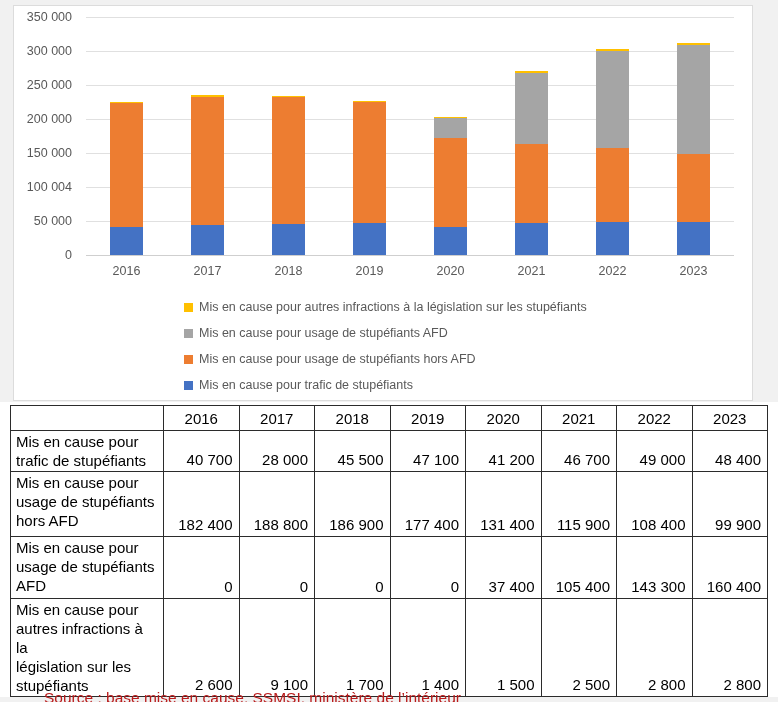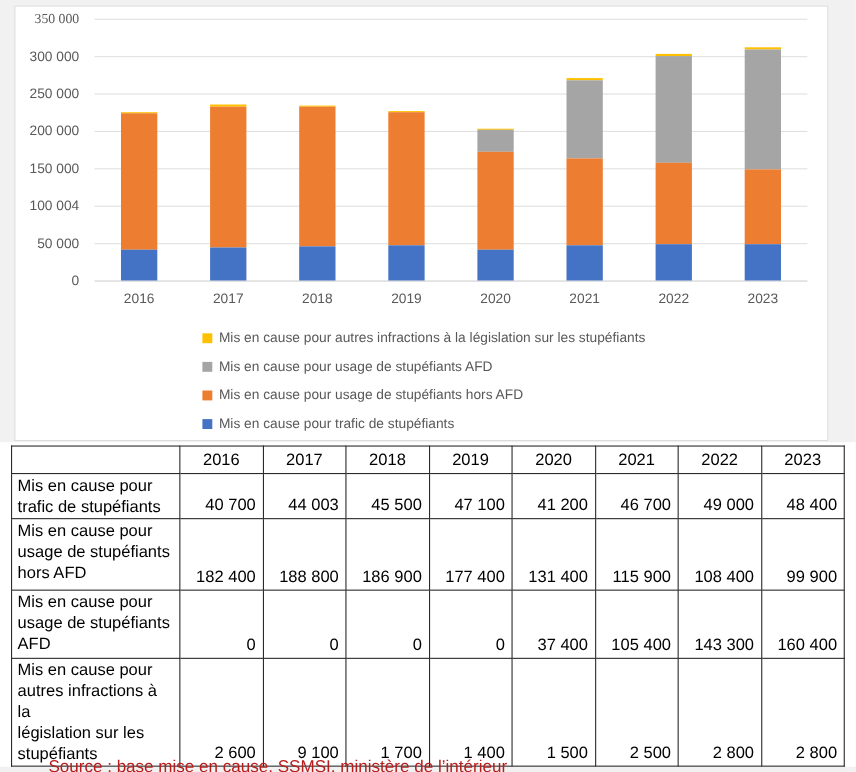--- a/index.html
+++ b/index.html
@@ -89,21 +89,21 @@
 
 <div class="chart-panel">
   <div class="y-axis">
       <div class="y-tick-label" style="top: 230px;">0</div>
       <div class="y-tick-label" style="top: 196px;">50 000</div>
       <div class="y-tick-label" style="top: 162px;">100 004</div>
       <div class="y-tick-label" style="top: 128px;">150 000</div>
       <div class="y-tick-label" style="top: 94px;">200 000</div>
       <div class="y-tick-label" style="top: 60px;">250 000</div>
       <div class="y-tick-label" style="top: 26px;">300 000</div>
-      <div class="y-tick-label" style="top: -8px; font-family: Liberation Serif, serif;">350 000</div>
+      <div class="y-tick-label" style="top: -8px;">350 000</div>
     </div>
   <div class="plot">
       <div class="gridline zero" style="bottom: 0px;"></div>
       <div class="gridline" style="bottom: 34px;"></div>
       <div class="gridline" style="bottom: 68px;"></div>
       <div class="gridline" style="bottom: 102px;"></div>
       <div class="gridline" style="bottom: 136px;"></div>
       <div class="gridline" style="bottom: 170px;"></div>
       <div class="gridline" style="bottom: 204px;"></div>
       <div class="gridline" style="bottom: 238px;"></div>
@@ -210,21 +210,21 @@
           <th>2021</th>
           <th>2022</th>
           <th>2023</th>
         </tr>
       </thead>
     <tbody>
         <tr>
           <td class="row-label">Mis en cause pour
 trafic de stupéfiants</td>
           <td class="num-cell">40 700</td>
-          <td class="num-cell">44 003</td>
+          <td class="num-cell">28 000</td>
           <td class="num-cell">45 500</td>
           <td class="num-cell">47 100</td>
           <td class="num-cell">41 200</td>
           <td class="num-cell">46 700</td>
           <td class="num-cell">49 000</td>
           <td class="num-cell">48 400</td>
         </tr>
         <tr>
           <td class="row-label">Mis en cause pour
 usage de stupéfiants

